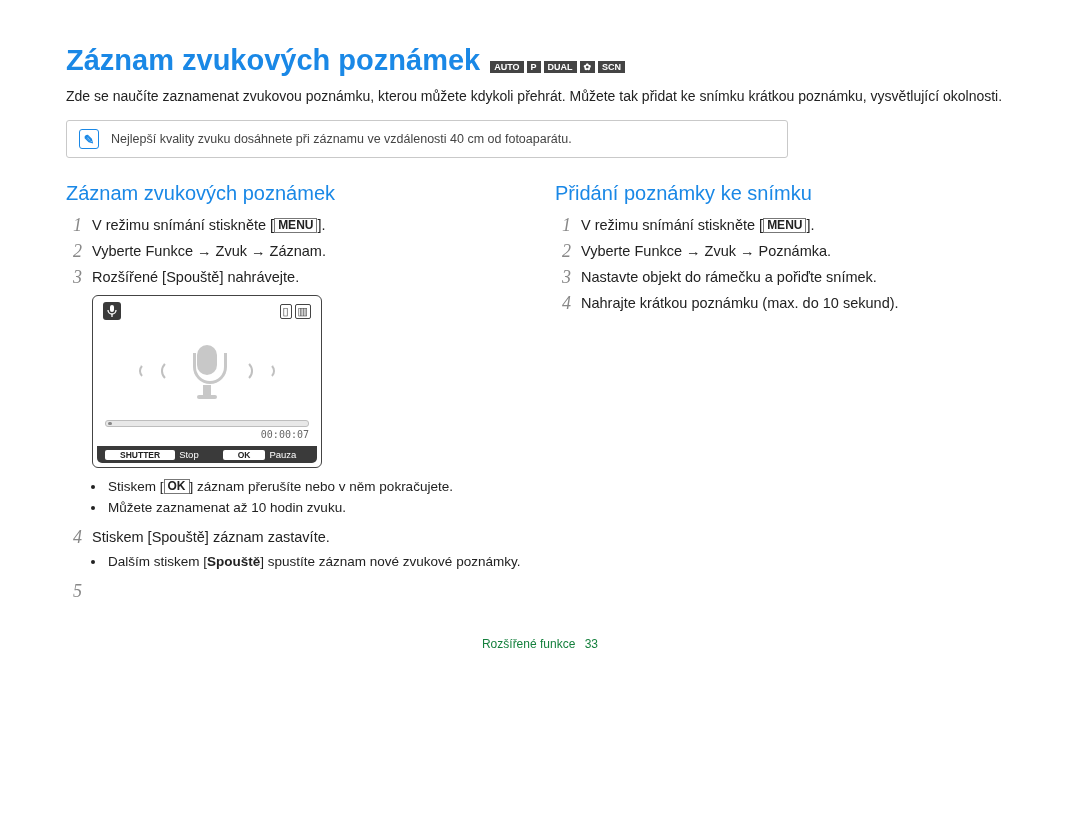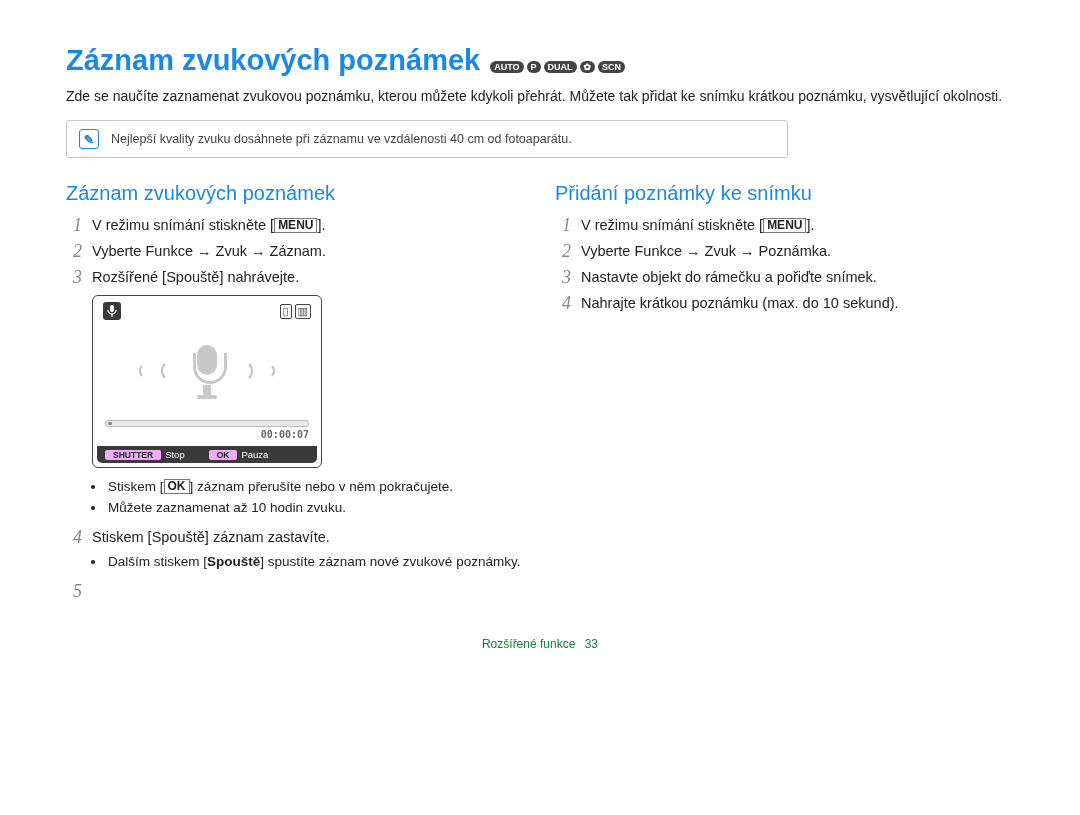--- a/index.html
+++ b/index.html
@@ -1,21 +1,21 @@
 <!DOCTYPE html>
 <html><head>
 <meta charset="utf-8">
 <style>
   * { box-sizing: border-box; margin: 0; padding: 0; }
   html, body { width: 1080px; height: 815px; font-family: Arial, Helvetica, sans-serif; color: #222; background: #fff; }
   .page { padding: 44px 66px 18px 66px; }
   .title-row { display: flex; align-items: baseline; gap: 10px; margin-bottom: 10px; }
   .title { color: #1a88e6; font-size: 29px; font-weight: bold; }
   .mode-badges { display: flex; gap: 3px; align-items: center; }
-  .badge { font-size: 9px; font-weight: bold; background: #444; color: #fff; padding: 1px 4px; border-radius: 6px; }
+  .badge { font-size: 9px; font-weight: bold; background: #444; color: #fff; padding: 1px 4px; border-radius: 0; }
   .intro { font-size: 14px; line-height: 19px; margin-bottom: 14px; }
   .callout { display: flex; align-items: center; gap: 12px; border: 1px solid #c9c9c9; border-radius: 3px; padding: 8px 12px; font-size: 12.5px; color: #444; margin-bottom: 24px; max-width: 722px; }
   .callout-icon { width: 20px; height: 20px; border: 1.5px solid #1a88e6; border-radius: 3px; color: #1a88e6; display: flex; align-items: center; justify-content: center; font-weight: bold; }
   .columns { display: flex; gap: 30px; }
   .col { flex: 1 1 50%; }
   .col h2 { color: #1a88e6; font-size: 20px; font-weight: normal; margin-bottom: 10px; }
   .step { display: flex; gap: 10px; margin-bottom: 6px; font-size: 14.5px; line-height: 20px; }
   .step-num { font-style: italic; font-family: Georgia, 'Times New Roman', serif; font-size: 18px; color: #888; width: 16px; flex-shrink: 0; text-align: right; }
   .step-text b { font-weight: normal; }
   .btn { display: inline-block; border: 1px solid #777; padding: 0 3px; font-size: 12px; font-weight: bold; font-family: Arial; line-height: 13px; vertical-align: 1px; }
@@ -33,24 +33,24 @@
   .wave { width:16px; height:16px; border:2px solid #c0c0c0; border-color: transparent #c0c0c0 transparent transparent; border-radius:50%; }
   .wave.l { transform: scaleX(-1); }
   .mic-big { width:36px; height:52px; position:relative; }
   .mic-big::before { content:""; position:absolute; top:0; left:8px; width:20px; height:30px; border-radius:10px; background:#c8c8c8; }
   .mic-big::after { content:""; position:absolute; top:8px; left:4px; width:28px; height:28px; border:3px solid #c8c8c8; border-top:none; border-radius:0 0 18px 18px; }
   .mic-stand { position:absolute; bottom:0; left:14px; width:8px; height:12px; background:#c8c8c8; }
   .mic-base { position:absolute; bottom:-2px; left:8px; width:20px; height:4px; background:#c8c8c8; border-radius:2px; }
   .rec-timeline { margin: 0 8px 6px 8px; }
   .bar { height:7px; background:#e8e8e8; border:1px solid #bdbdbd; border-radius:3px; position:relative; }
   .bar::before { content:""; position:absolute; left:2px; top:1px; height:3px; width:4px; background:#888; border-radius:2px; }
-  .time-row { display:flex; justify-content:flex-end; font-size:10px; font-family:monospace; color:#666; margin-top:2px;font-weight:bold; }
+  .time-row { display:flex; justify-content:flex-end; font-size:10px; font-family:monospace; color:#666; margin-top:2px; }
   .rec-footer { background:#3a3a3a; border-radius:0 0 5px 5px; padding:3px 8px; display:flex; gap:24px; }
   .rec-footer span { color:#fff; font-size:9.5px; display:flex; align-items:center; gap:4px; }
-  .rec-footer .lbl { background:#f0abfc; color:#222; padding:0 8px; border-radius:2px; font-size:8.5px; font-weight:bold; }
+  .rec-footer .lbl { background:#ffffff; color:#222; padding:0 15px; border-radius:2px; font-size:8.5px; font-weight:bold; }
   .rec-footer .txt { color:#fff; }
 
   .footer { text-align:center; font-size:12px; color:#15803d; margin-top:30px; }
   .footer .pn { margin-left:6px; }
 </style>
 </head>
 <body>
 
 <div class="page">
   <div class="title-row">

